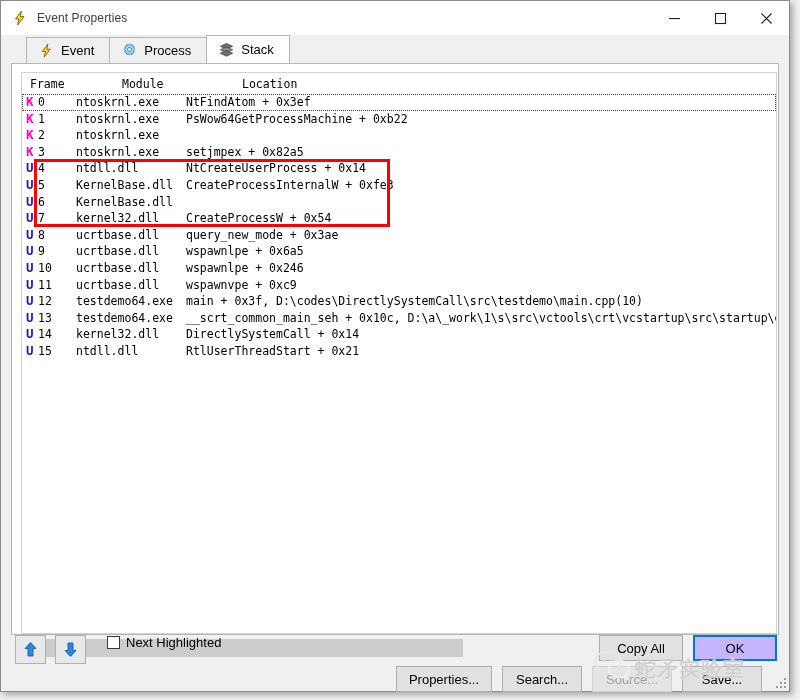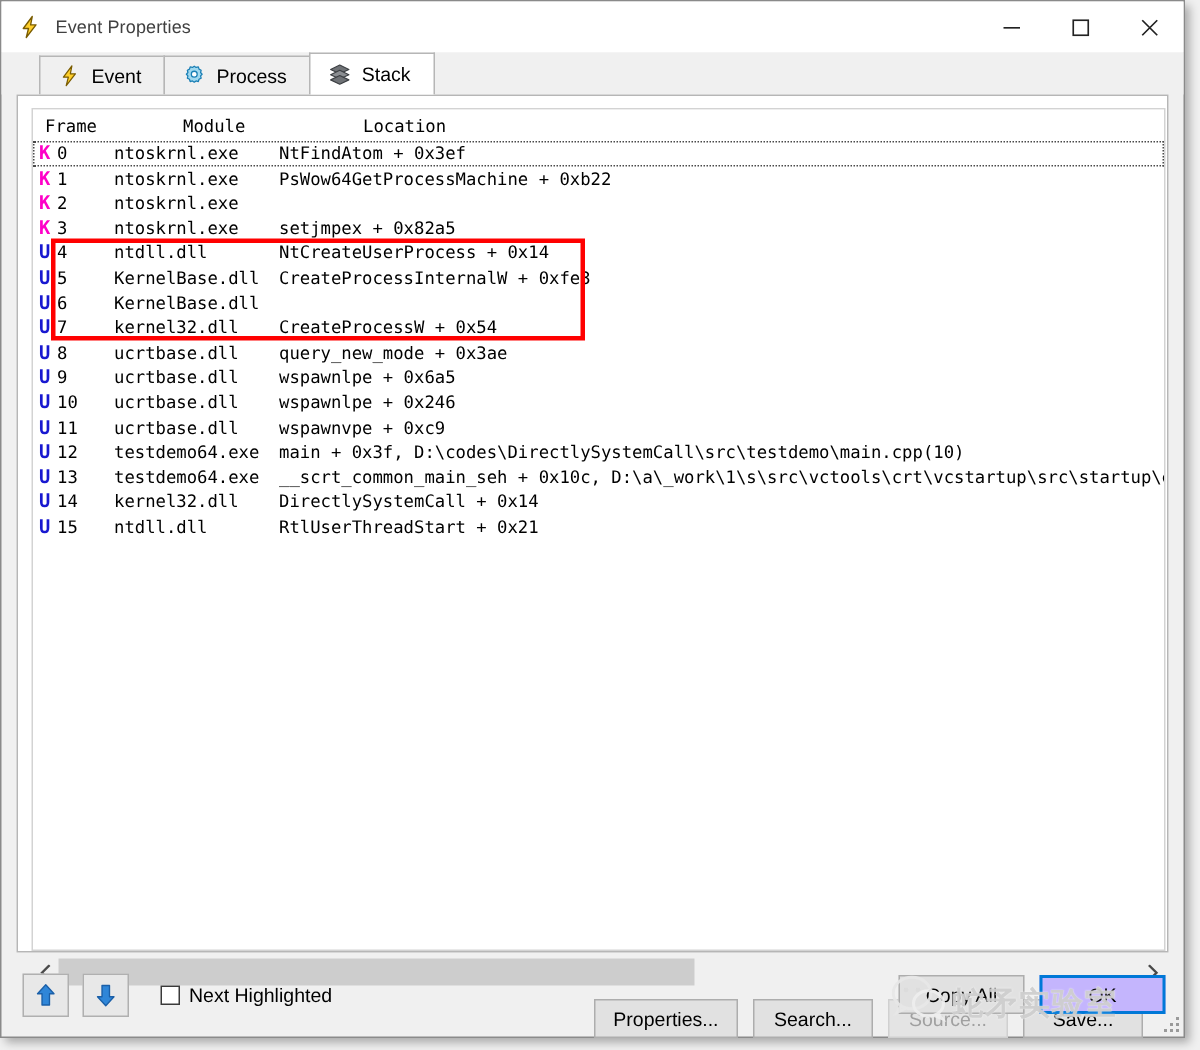--- a/index.html
+++ b/index.html
@@ -239,21 +239,21 @@
     color: #a0a0a0;
     background: #e4e4e4;
     border-color: #d0d0d0;
   }
 
   
   #footer {
     flex: 0 0 auto;
     height: 56px;
     display: flex;
-    align-items: center;
+    align-items: flex-start;
     padding: 0 12px 0 14px;
     position: relative;
   }
   .navbtn {
     width: 31px; height: 29px;
     background: #e8e8e8;
     border: 1px solid #b0b0b0;
     display: flex;
     align-items: center;
     justify-content: center;

